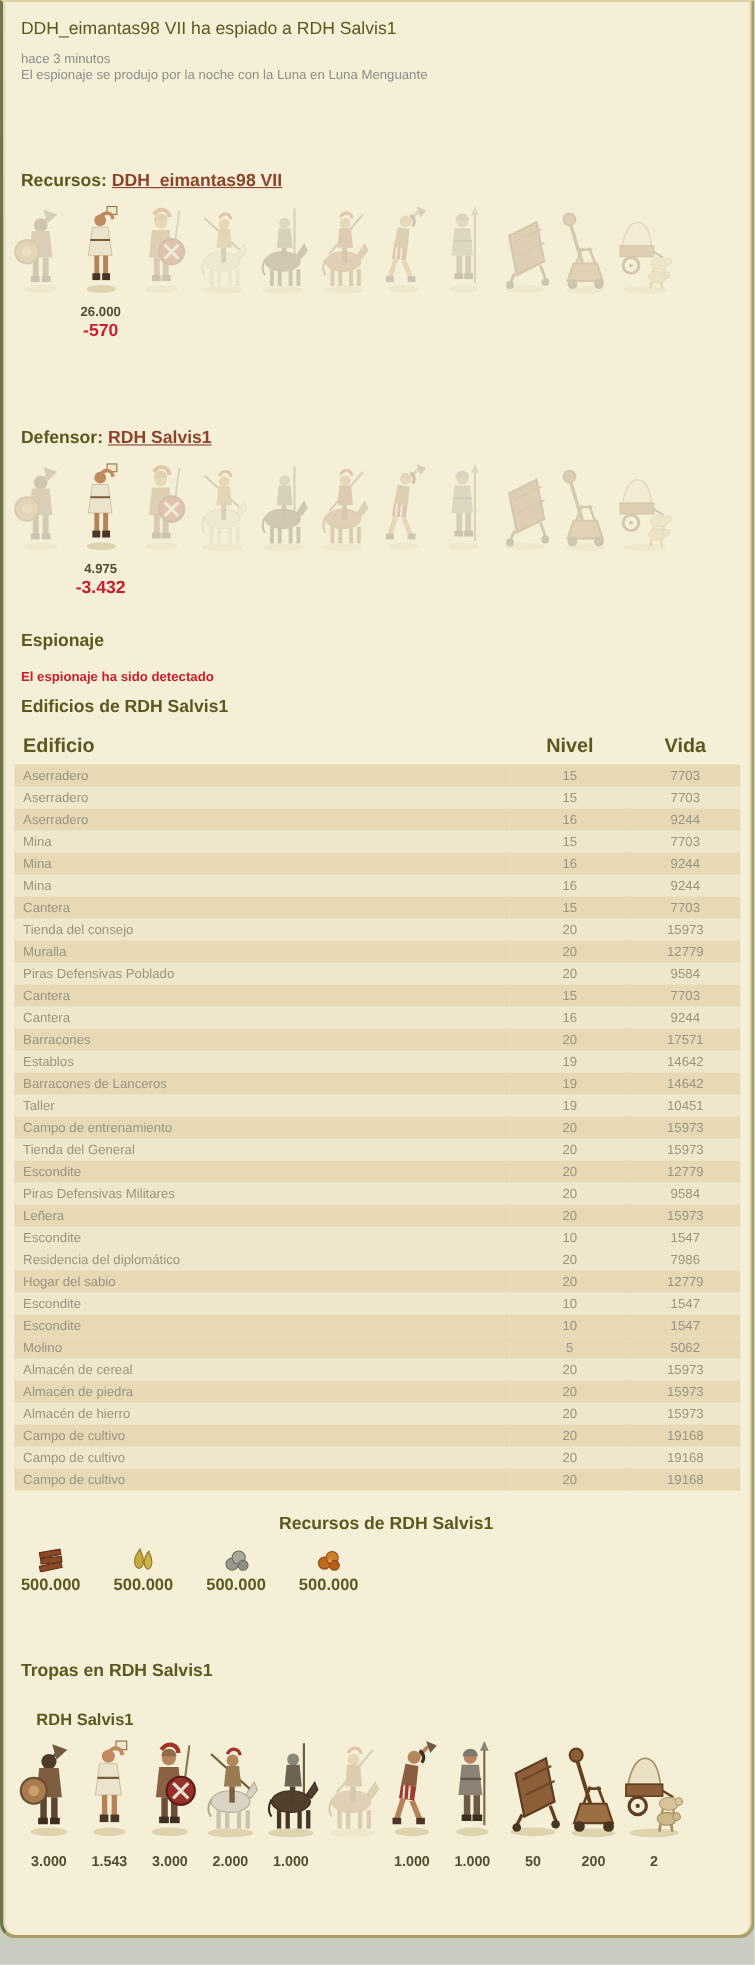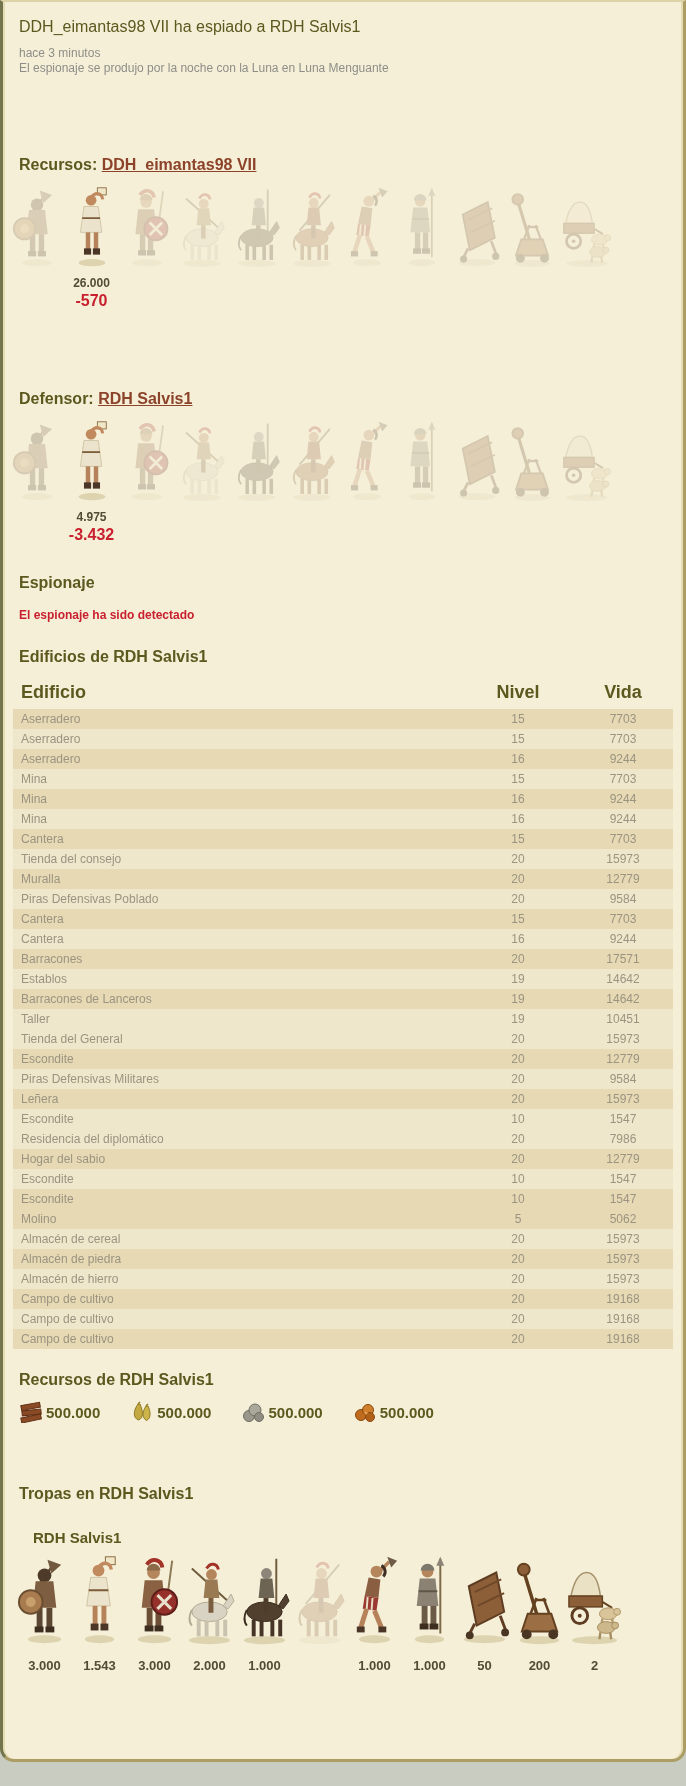--- a/index.html
+++ b/index.html
@@ -31,38 +31,38 @@
   .unit-strip{display:flex;margin:12px 0 0 6px;height:124px;align-items:flex-start;}
   .unit-slot{width:55px;display:flex;flex-direction:column;align-items:center;flex:0 0 55px;}
   .unit-slot .sprite{width:50px;height:82px;display:block;}
   .unit-slot.big .sprite{width:55px;height:92px;}
   .sprite.faded{opacity:.22;}
   .unit-count{font-size:12px;font-weight:bold;color:var(--count,#514d32);margin-top:8px;min-height:15px;text-align:center;}
   .unit-loss{font-size:16px;font-weight:bold;color:var(--negative,#c8202e);margin-top:1px;min-height:14px;text-align:center;}
   .big .unit-count{font-size:13px;margin-top:12px;}
   .section-heading{margin:30px 0 0 16px;font-size:16px;font-weight:bold;color:var(--heading,#5c581e);}
   .alert{margin:16px 0 0 16px;font-size:12px;font-weight:bold;color:var(--negative,#c8202e);}
-  .buildings-heading{margin-top:26px;}
+  .buildings-heading{margin-top:12px;}
   table.buildings{
     margin:12px 10px 0 10px;width:660px;border-collapse:collapse;table-layout:fixed;
   }
   table.buildings th{
     font-size:18px;font-weight:bold;color:var(--heading,#5c581e);
     text-align:left;padding:4px 0 6px 8px;
   }
   table.buildings th:nth-child(2),table.buildings td:nth-child(2){width:110px;text-align:center;padding-left:0;}
   table.buildings th:nth-child(3),table.buildings td:nth-child(3){width:100px;text-align:center;padding-left:0;}
   table.buildings td{
     font-size:12px;color:var(--cell,#9b9480);height:20px;padding:0 0 0 8px;
   }
   table.buildings tr.odd{background:var(--stripe,#e6d9b4);}
   table.buildings tr.even{background:rgba(230,217,180,.35);}
-  .resources-heading{margin-top:22px;}
+  .resources-heading{margin-top:22px;text-align:center;}
   .resources-row{margin:12px 0 0 16px;display:flex;align-items:center;gap:30px;}
-  .resource-item{display:inline-flex;align-items:center;gap:3px;}
+  .resource-item{display:inline-flex;align-items:center;gap:3px;flex-direction:column;}
   .res-icon{width:24px;height:22px;display:block;}
   .resource-amount{font-size:15px;font-weight:bold;color:var(--heading,#5c581e);}
   .troops-heading{margin-top:62px;}
   .village-name{margin:26px 0 0 30px;font-size:15px;font-weight:bold;color:var(--heading,#5c581e);}
   .troops-strip{margin:8px 0 0 14px;height:132px;}
   .defs{position:absolute;width:0;height:0;overflow:hidden;}
 </style>
 </head>
 <body>
 
@@ -501,20 +501,25 @@
         <tr class="odd">
           <td>Barracones de Lanceros</td>
           <td>19</td>
           <td>14642</td>
         </tr>
         <tr class="even">
           <td>Taller</td>
           <td>19</td>
           <td>10451</td>
         </tr>
+        <tr class="odd">
+          <td>Campo de entrenamiento</td>
+          <td>20</td>
+          <td>15973</td>
+        </tr>
         <tr class="even">
           <td>Tienda del General</td>
           <td>20</td>
           <td>15973</td>
         </tr>
         <tr class="odd">
           <td>Escondite</td>
           <td>20</td>
           <td>12779</td>
         </tr>

